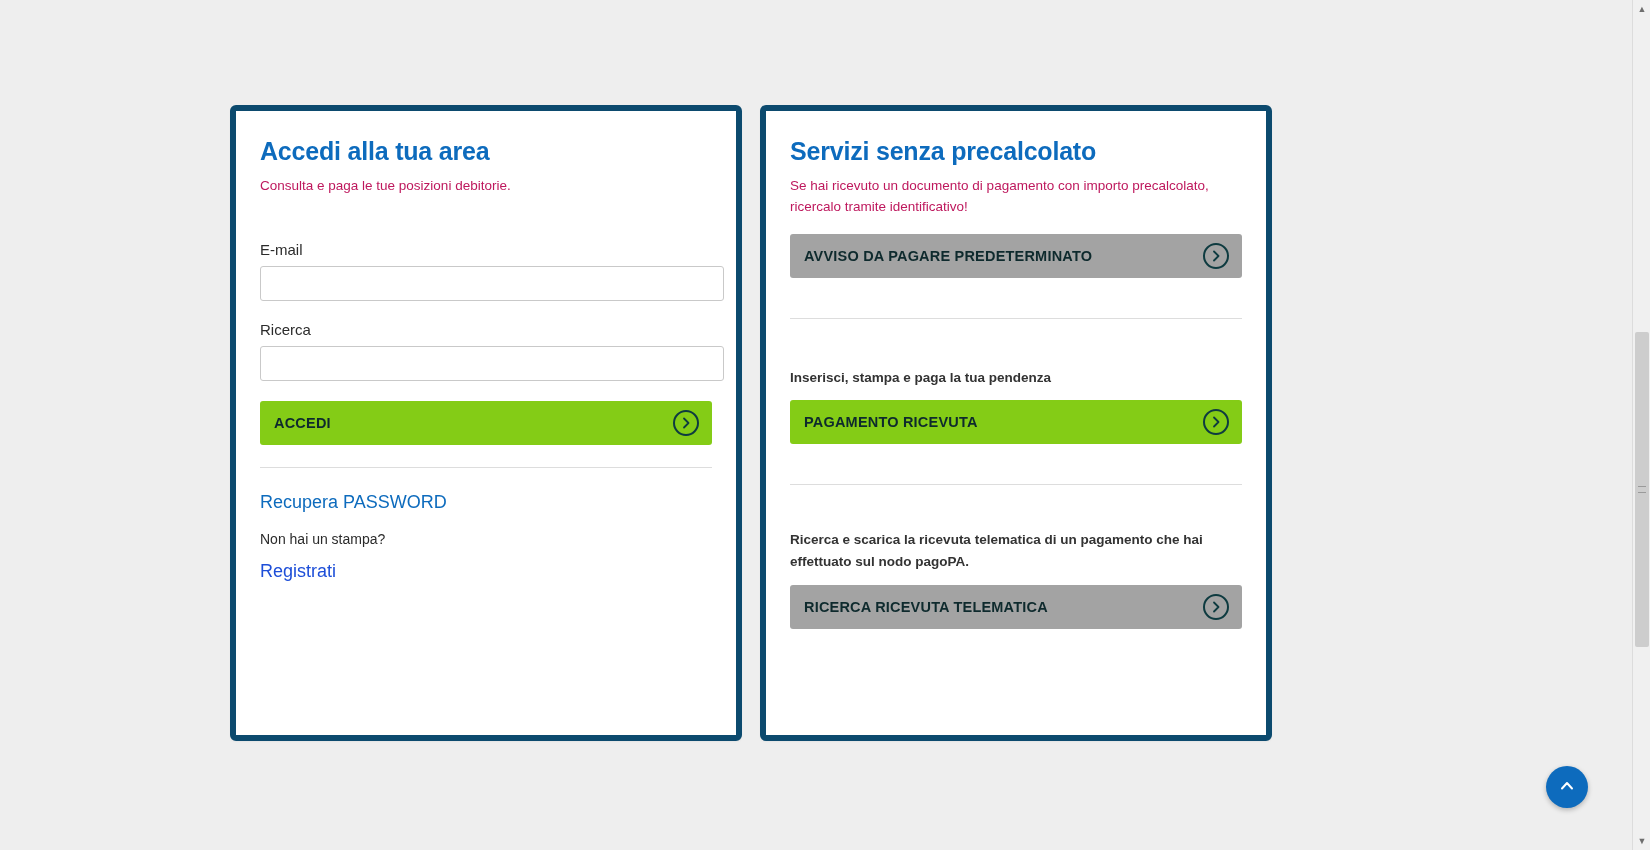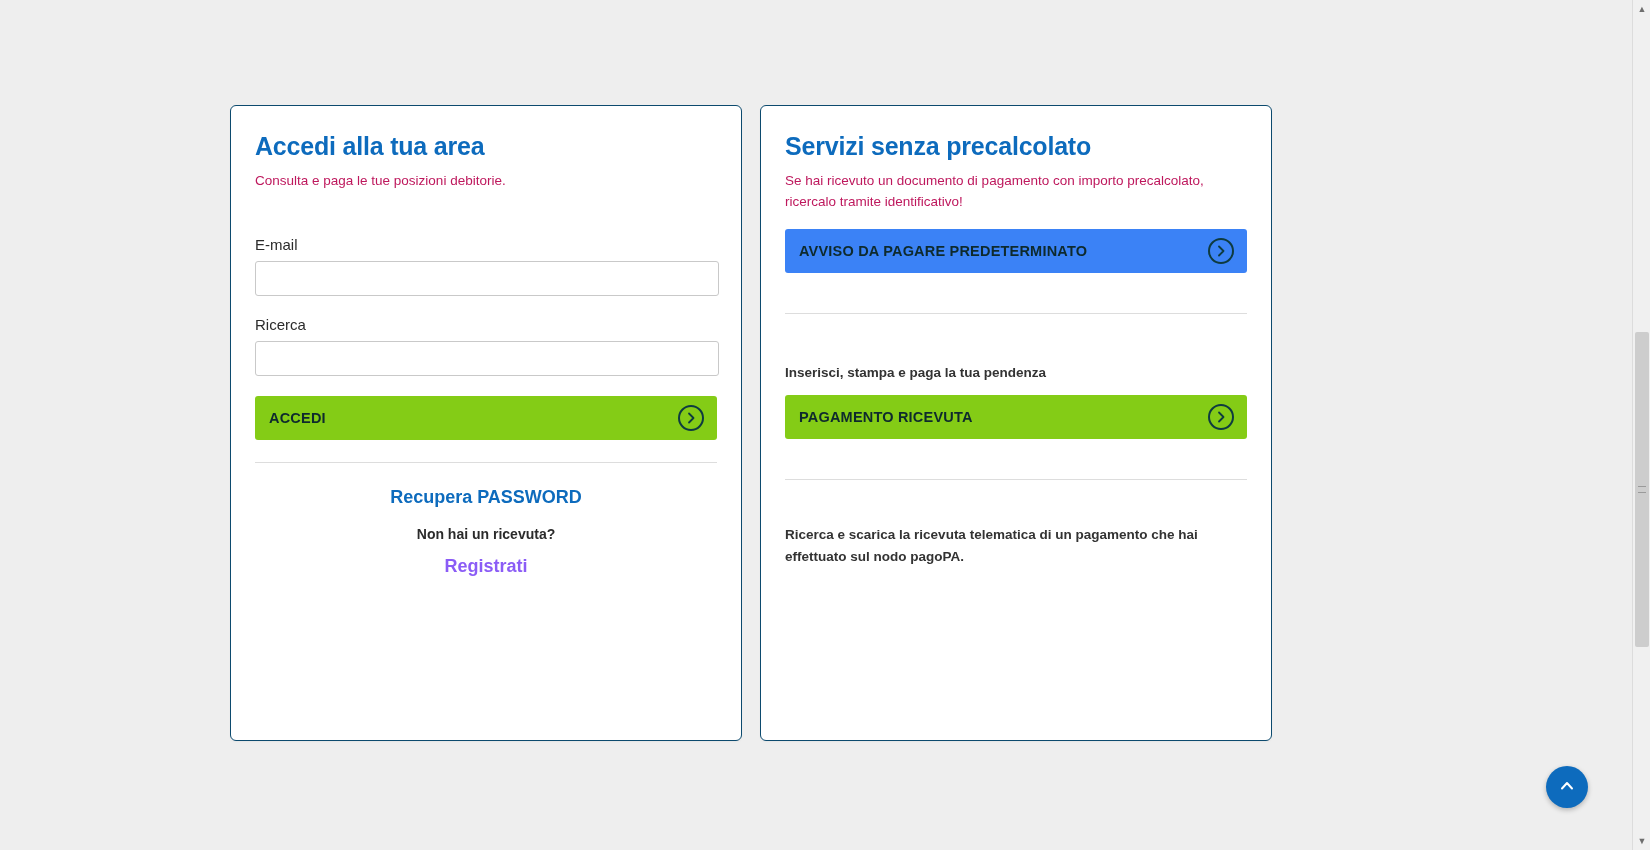--- a/index.html
+++ b/index.html
@@ -66,21 +66,21 @@
   
   .cards {
     position: absolute;
     top: 105px;
     left: 230px;
     display: flex;
     gap: 18px;
   }
   .card {
     background: #ffffff;
-    border: 1px solid #0c4a6e;
+    border: 6px solid #0c4a6e;
     border-radius: 6px;
     box-shadow: 0 1px 2px rgba(0,0,0,0.04);
     padding: 26px 24px 22px 24px;
   }
   .card.left { width: 512px; height: 636px; }
   .card.right { width: 512px; height: 636px; }
 
   h2.card-title {
     margin: 0 0 10px 0;
     font-size: 25px;
@@ -132,21 +132,21 @@
     border-radius: 3px;
     background: #84cc16;
     color: #0e2a2d;
     font-family: "Liberation Sans", sans-serif;
     font-size: 14.5px;
     font-weight: bold;
     letter-spacing: 0.2px;
     text-align: left;
     cursor: pointer;
   }
-  .cta.light { background: #3b82f6; }
+  .cta.light { background: #a3a3a3; }
   .cta .cta-label { flex: 1; }
   .cta .arrow-circle {
     position: absolute;
     right: 13px;
     top: 50%;
     margin-top: -13px;
     width: 26px;
     height: 26px;
     border: 2px solid #0e3b40;
     border-radius: 50%;
@@ -157,40 +157,38 @@
   .cta .arrow-circle svg { display: block; }
 
   .divider {
     height: 1px;
     background: #dddddd;
     margin: 22px 0 0 0;
   }
 
   .links {
     margin-top: 24px;
-    text-align: center;
-    font-weight: bold;
   }
   .link-primary {
     display: block;
     font-size: 18px;
     color: #0d6bbd;
     text-decoration: none;
     margin-bottom: 18px;
     cursor: pointer;
   }
   .no-account {
     font-size: 14px;
     color: #2b2b2b;
     margin: 0 0 14px 0;
   }
   .link-register {
     display: block;
     font-size: 18px;
-    color: #8b5cf6;
+    color: #1d4ed8;
     text-decoration: none;
     cursor: pointer;
   }
 
   
   .svc-block { margin-top: 16px; }
   .svc-text {
     font-size: 13.5px;
     color: #333333;
     line-height: 1.6;
@@ -246,21 +244,21 @@
               <path d="M4 1.5 L8.5 6 L4 10.5" fill="none" stroke="#0e3b40" stroke-width="1.8" stroke-linecap="round" stroke-linejoin="round"></path>
             </svg>
           </span>
         </button>
       </div>
 
       <div class="divider"></div>
 
       <div class="links">
         <a class="link-primary">Recupera PASSWORD</a>
-        <p class="no-account">Non hai un ricevuta?</p>
+        <p class="no-account">Non hai un stampa?</p>
         <a class="link-register">Registrati</a>
       </div>
     </section>
 
     <section class="card right">
       <h2 class="card-title">Servizi senza precalcolato</h2>
       <p class="card-sub">Se hai ricevuto un documento di pagamento con importo precalcolato, ricercalo tramite identificativo!</p>
 
       <div class="svc-block">
         <button class="cta light">
@@ -286,20 +284,28 @@
             </svg>
           </span>
         </button>
       </div>
 
       <div class="svc-gap-lg"></div>
       <div class="svc-divider"></div>
 
       <div class="svc-block" style="margin-top:44px;">
         <p class="svc-text">Ricerca e scarica la ricevuta telematica di un pagamento che hai effettuato sul nodo pagoPA.</p>
+        <button class="cta light">
+          <span class="cta-label">RICERCA RICEVUTA TELEMATICA</span>
+          <span class="arrow-circle">
+            <svg width="12" height="12" viewBox="0 0 12 12" aria-hidden="true">
+              <path d="M4 1.5 L8.5 6 L4 10.5" fill="none" stroke="#0e3b40" stroke-width="1.8" stroke-linecap="round" stroke-linejoin="round"></path>
+            </svg>
+          </span>
+        </button>
       </div>
     </section>
 
   </div>
 
   <button class="fab">
     <span>
       <svg width="20" height="20" viewBox="0 0 20 20" aria-hidden="true">
         <path d="M5 12.5 L10 7 L15 12.5" fill="none" stroke="#ffffff" stroke-width="2" stroke-linecap="round" stroke-linejoin="round"></path>
       </svg>

